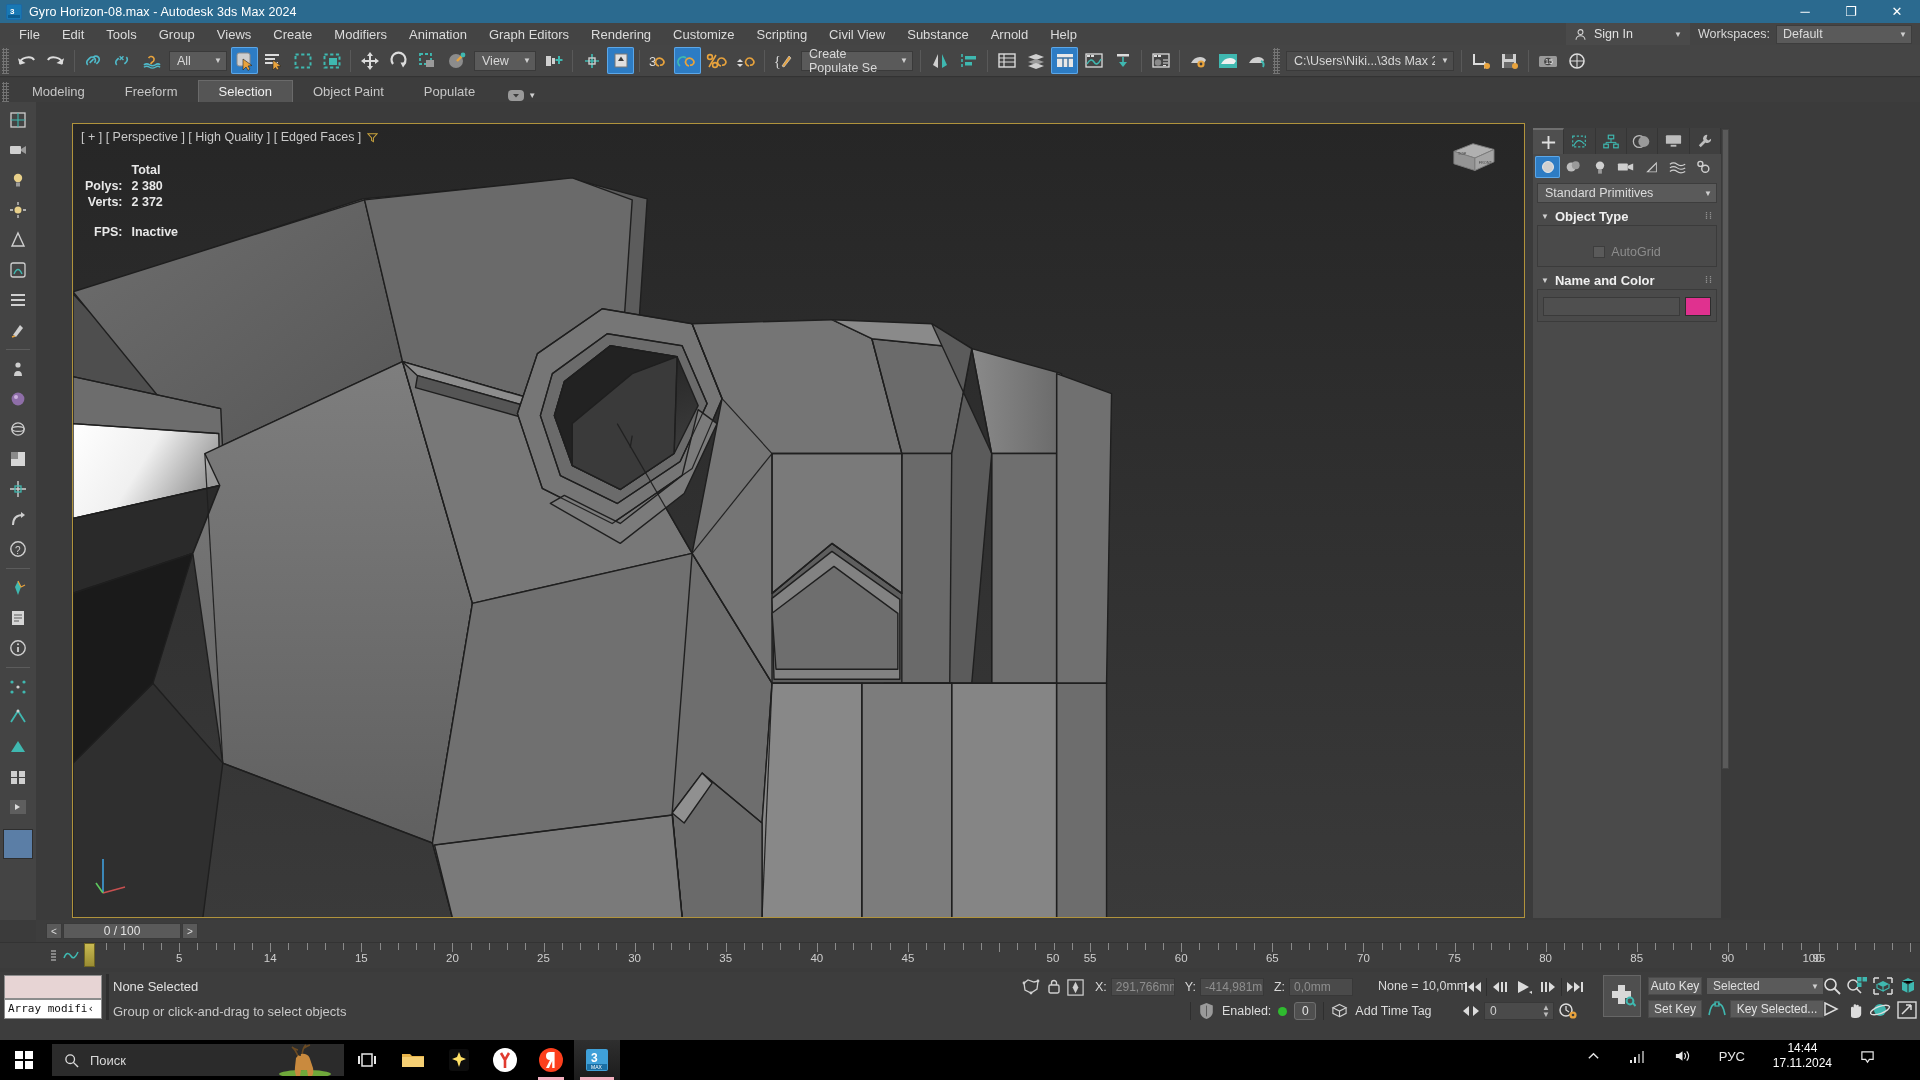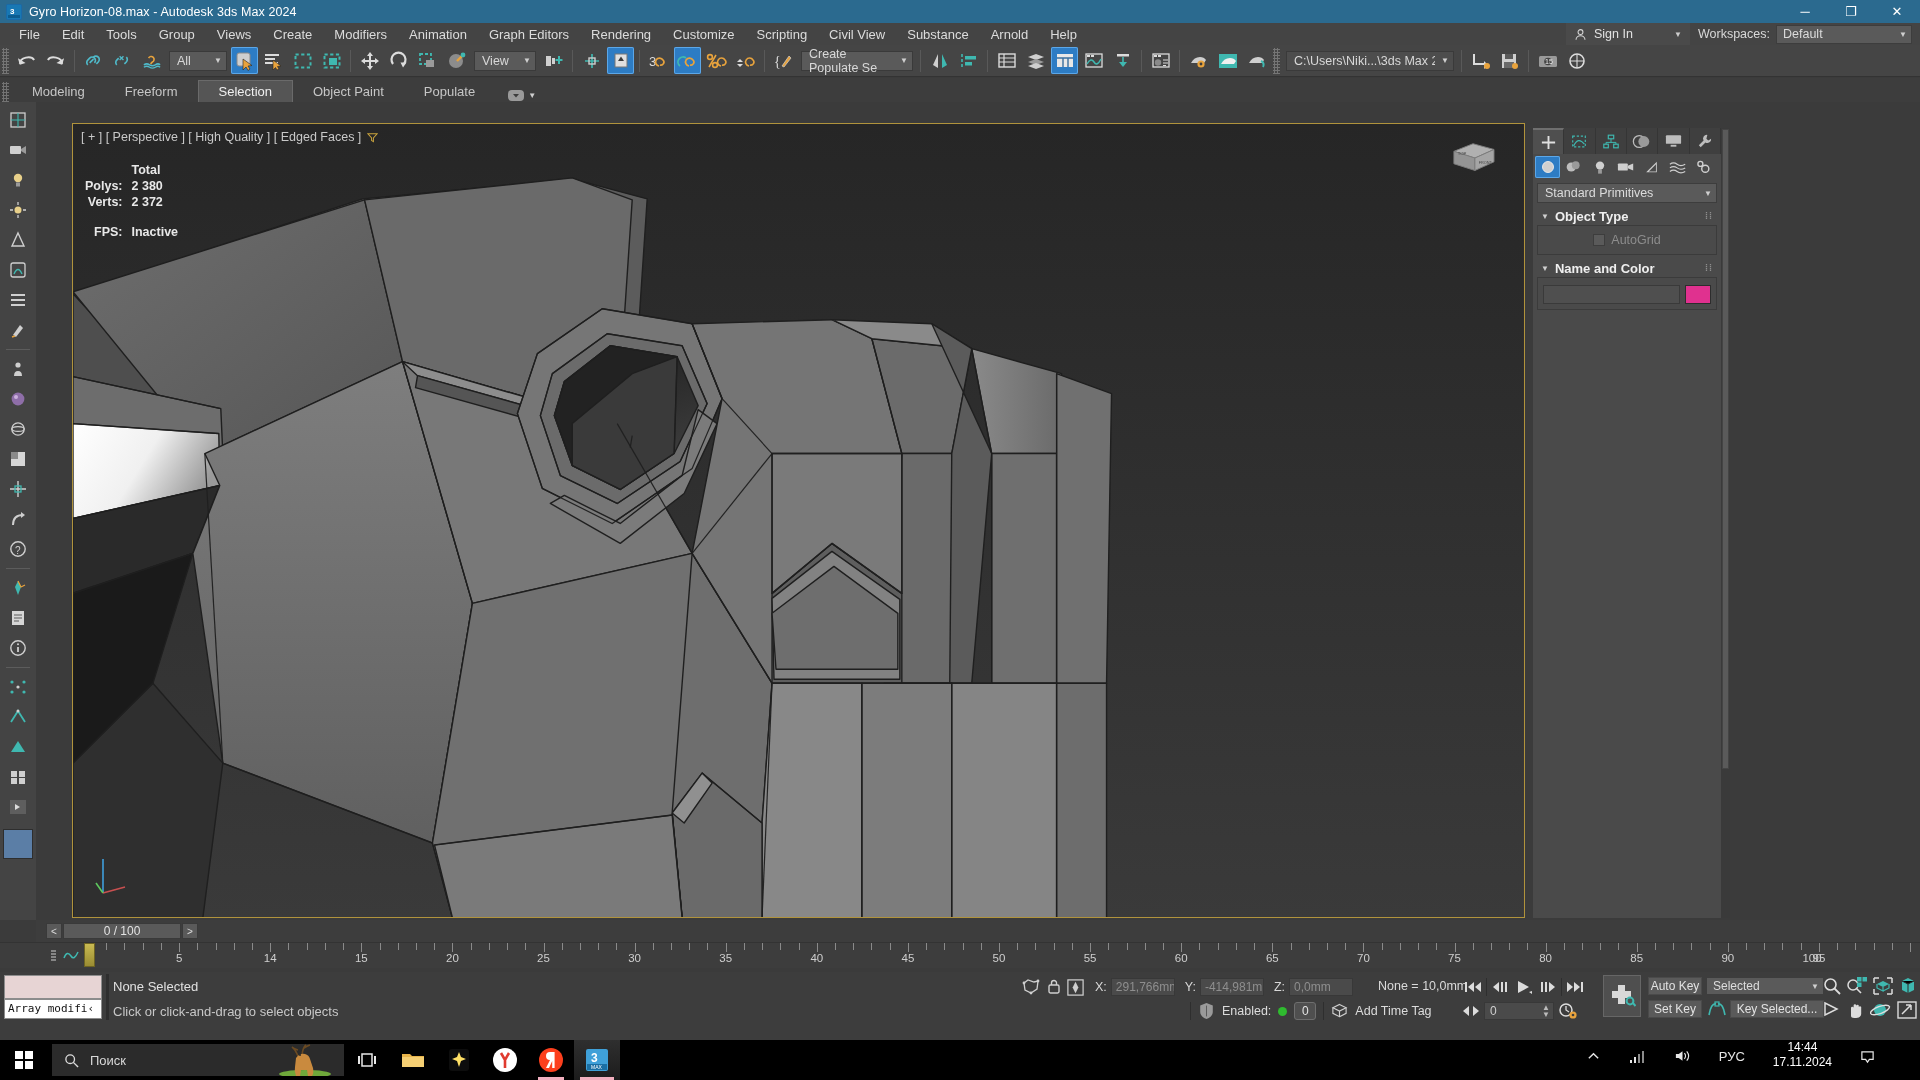--- a/index.html
+++ b/index.html
@@ -144,21 +144,21 @@
     padding: 0 4px 0 7px; font-size: 12.5px; color: #dcdcdc;
   }
   .rollout { margin: 4px 4px 0 4px; }
   .rollout-head {
     display: flex; align-items: center; gap: 6px; height: 18px;
     font-size: 13px; font-weight: bold; color: #efefef; padding-left: 4px;
   }
   .rollout-head .tri { font-size: 8px; color: #cfcfcf; }
   .rollout-head .dots { margin-left: auto; margin-right: 4px; font-size: 9px; color: #8e8e8e; letter-spacing: 1px; }
   .rollout-body { border: 1px solid #3b3b3b; background: #4a4a4a; padding: 5px; }
-  .autogrid { display: flex; align-items: center; justify-content: center; gap: 6px; height: 18px; color: #8d8d8d; font-size: 12.5px; }
+  .autogrid { display: flex; align-items: center; justify-content: center; gap: 6px; height: 18px; color: #8d8d8d; font-size: 12.5px; margin-top: 12px; }
   .autogrid .cb { width: 12px; height: 12px; background: #5a5a5a; border: 1px solid #3d3d3d; }
   .objgrid { display: grid; grid-template-columns: 1fr 1fr; gap: 3px; margin-top: 5px; }
   .objbtn {
     height: 19px; background: #5e5e5e; border: 1px solid #4a4a4a;
     display: flex; align-items: center; justify-content: center;
     font-size: 12.5px; color: #e0e0e0;
   }
   .namecolor { display: flex; gap: 5px; margin-top: 2px; }
   .name-field { flex: 1; height: 19px; background: #4f4f4f; border: 1px solid #3a3a3a; }
   .color-swatch { width: 26px; height: 19px; border: 1px solid #2d2d2d; }
@@ -258,21 +258,21 @@
     width: 292px; height: 32px; background: #2b2b2b; margin-left: 4px;
     display: flex; align-items: center; padding-left: 12px; gap: 11px;
     position: relative; overflow: hidden;
   }
   .tb-search .ph { font-size: 13px; color: #d8d8d8; }
   .tb-search .deer { position: absolute; right: 8px; bottom: 0; width: 62px; height: 32px; }
   .tbi { width: 46px; height: 40px; display: flex; align-items: center; justify-content: center; position: relative; }
   .tbi.active3ds { background: linear-gradient(#2f2f2f,#1c1c1c); }
   .tbi.active3ds::after { content:''; position: absolute; bottom: 0; left: 6px; right: 6px; height: 3px; background: #f2b0c0; }
   .tbi.yandexred::after { content:''; position: absolute; bottom: 0; left: 10px; right: 10px; height: 3px; background: #f2b0c0; }
-  .tray { position: absolute; right: 0; top: 0; height: 32px; display: flex; gap: 28px; padding-right: 10px; }
+  .tray { position: absolute; right: 0; top: 0; height: 32px; display: flex; align-items: center; gap: 28px; padding-right: 10px; }
   .tray .ti { font-size: 13px; color: #e6e6e6; display: flex; align-items: center; }
   .clock { font-size: 12px; color: #ffffff; line-height: 15px; text-align: center; }
   .tray-right-edge { width: 7px; height: 40px; }
 
   svg { pointer-events: none; }
 </style>
 </head>
 <body>
 
 <div class="app">
@@ -1142,21 +1142,21 @@
         <div class="tick" style="left: 765.24px;"></div>
         <div class="tick" style="left: 783.46px;"></div>
         <div class="tick" style="left: 801.68px;"></div>
         <div class="tick major" style="left: 819.9px;"></div>
         <div class="ticklabel" style="left: 819.9px;">45</div>
         <div class="tick" style="left: 838.12px;"></div>
         <div class="tick" style="left: 856.34px;"></div>
         <div class="tick" style="left: 874.56px;"></div>
         <div class="tick" style="left: 892.78px;"></div>
         <div class="tick major" style="left: 911px;"></div>
-        <div class="ticklabel" style="left: 911px;">50</div>
+        <div class="ticklabel" style="left: 965px;">50</div>
         <div class="tick" style="left: 929.22px;"></div>
         <div class="tick" style="left: 947.44px;"></div>
         <div class="tick" style="left: 965.66px;"></div>
         <div class="tick" style="left: 983.88px;"></div>
         <div class="tick major" style="left: 1002.1px;"></div>
         <div class="ticklabel" style="left: 1002.1px;">55</div>
         <div class="tick" style="left: 1020.32px;"></div>
         <div class="tick" style="left: 1038.54px;"></div>
         <div class="tick" style="left: 1056.76px;"></div>
         <div class="tick" style="left: 1074.98px;"></div>
@@ -1212,21 +1212,21 @@
         <div class="ticklabel" style="left: 1724px;">100</div>
       </div>
     <div class="timecursor" id="timecursor" style="left: 84px;"></div>
   </div>
 
   <div class="statusbar">
     <div class="mini-listener"></div>
     <div class="mini-listener2">Array modifi‹</div>
     <div class="status-sep"></div>
     <div class="status-text1">None Selected</div>
-    <div class="status-text2">Click or click-and-drag to select objects</div>
+    <div class="status-text2">Group or click-and-drag to select objects</div>
 
     <div class="coord-area">
       <svg width="22" height="20" viewBox="0 0 22 20">
         <path d="M4 6 L8 3 L14 5 L18 4 L17 12 L11 16 L5 13 Z" fill="none" stroke="#cfcfcf" stroke-width="1.3"></path>
         <circle cx="4" cy="6" r="1.4" fill="#cfcfcf"></circle>
           <circle cx="18" cy="4" r="1.4" fill="#cfcfcf"></circle>
           <circle cx="11" cy="16" r="1.4" fill="#cfcfcf"></circle>
       </svg>
       <svg width="16" height="20" viewBox="0 0 16 20">
         <rect x="3" y="8" width="10" height="8" rx="1.4" fill="none" stroke="#cfcfcf" stroke-width="1.4"></rect>

